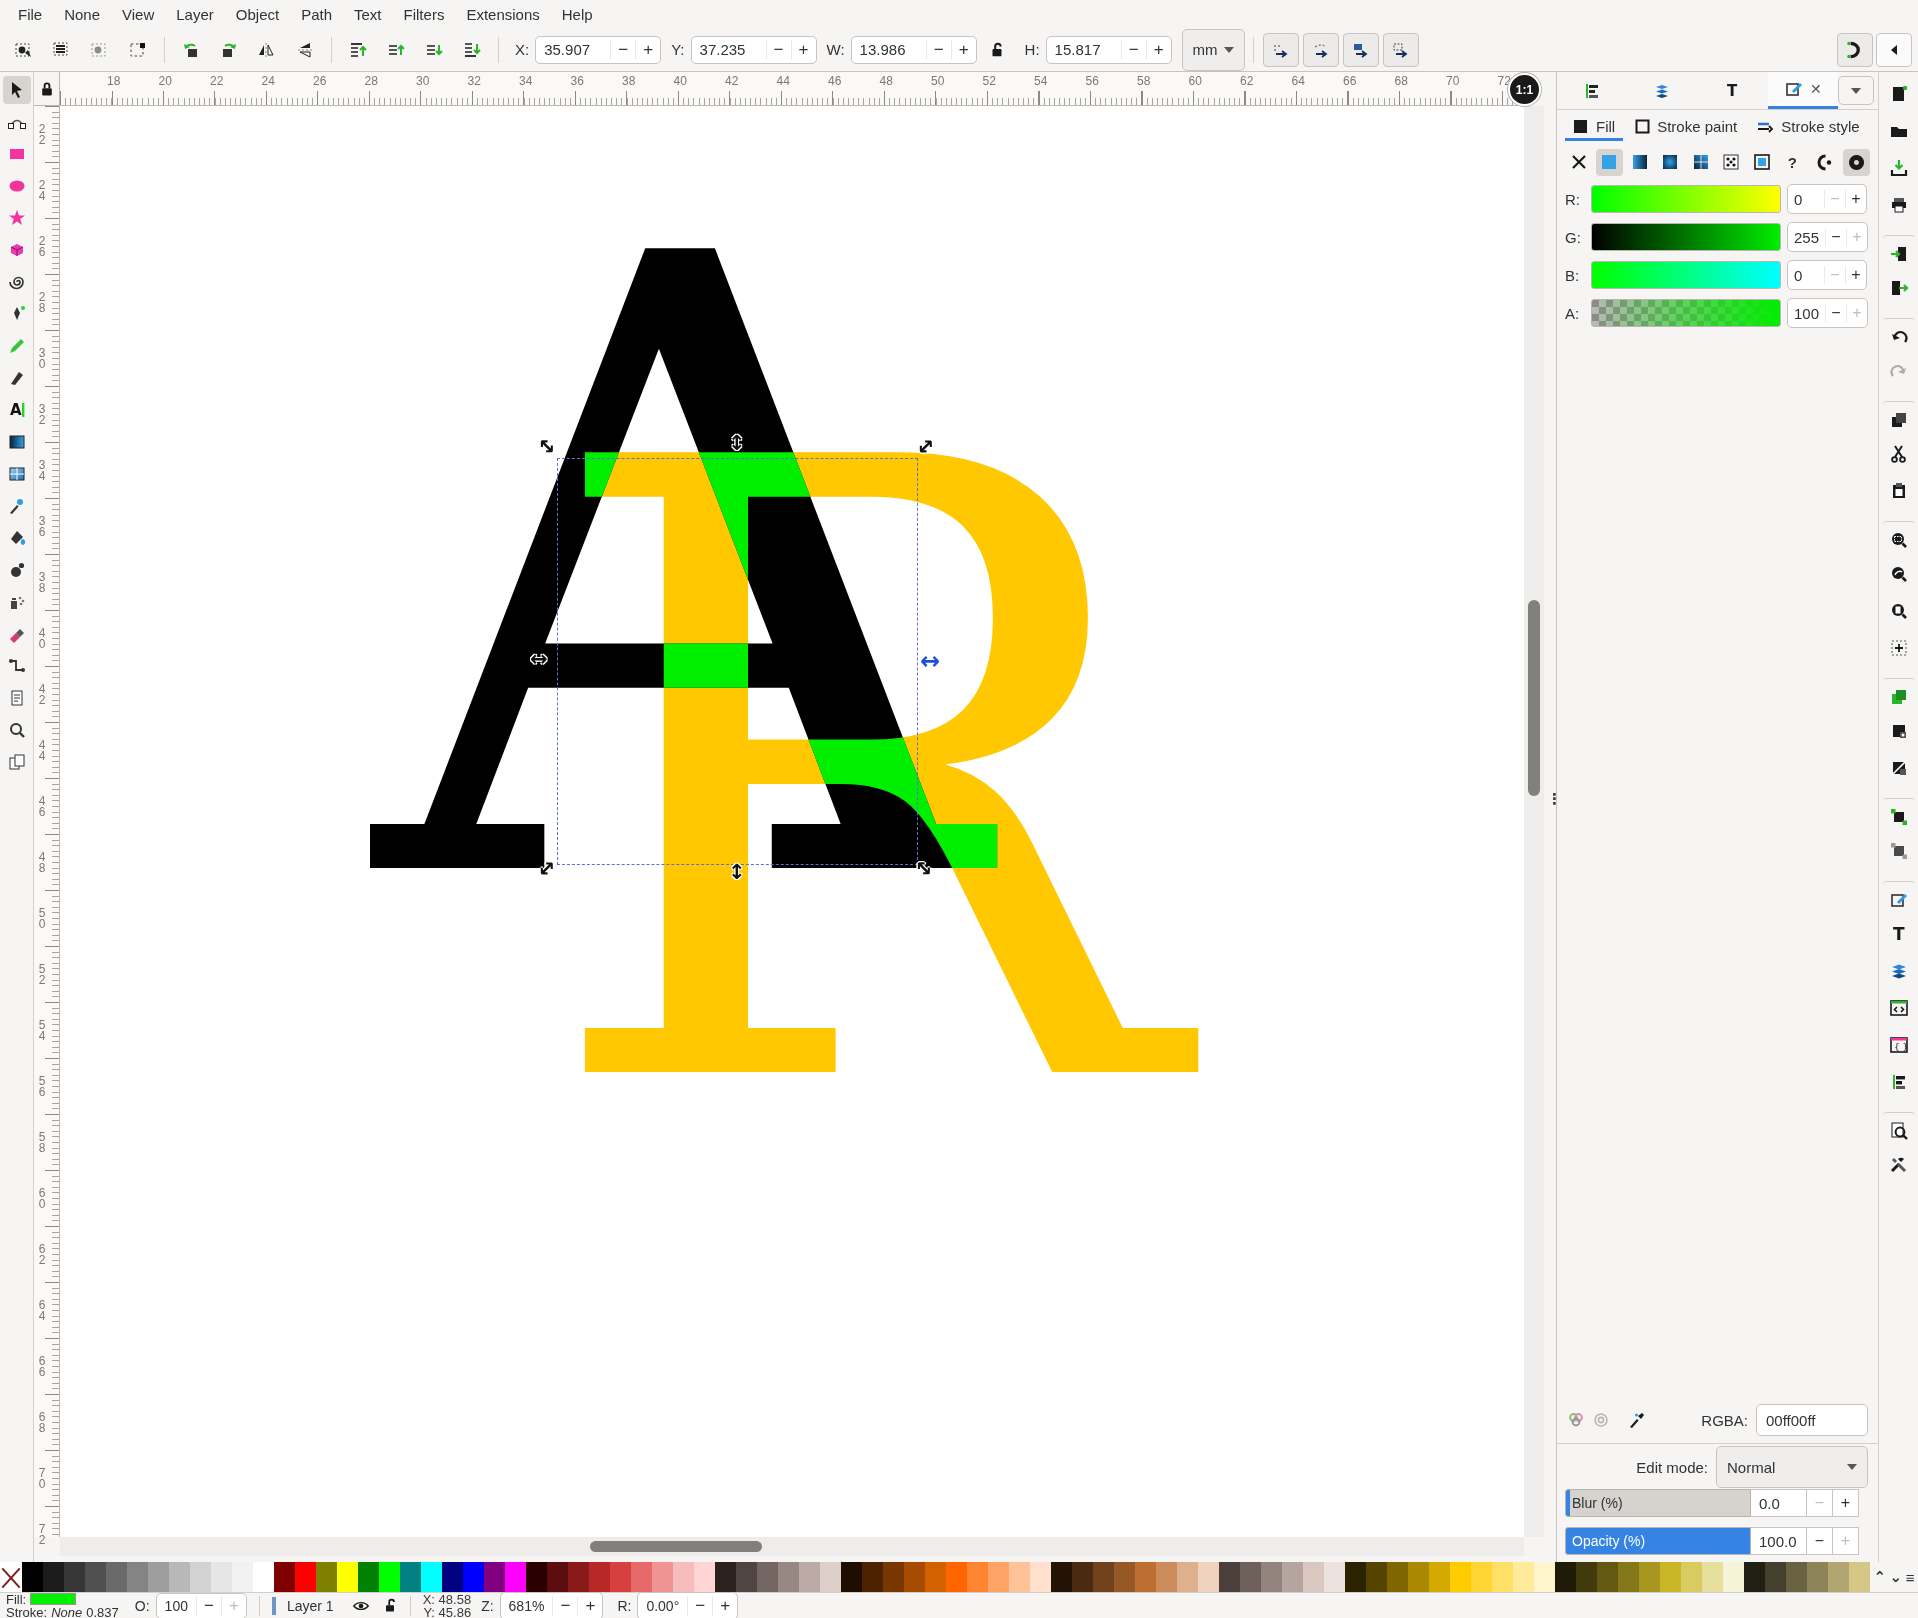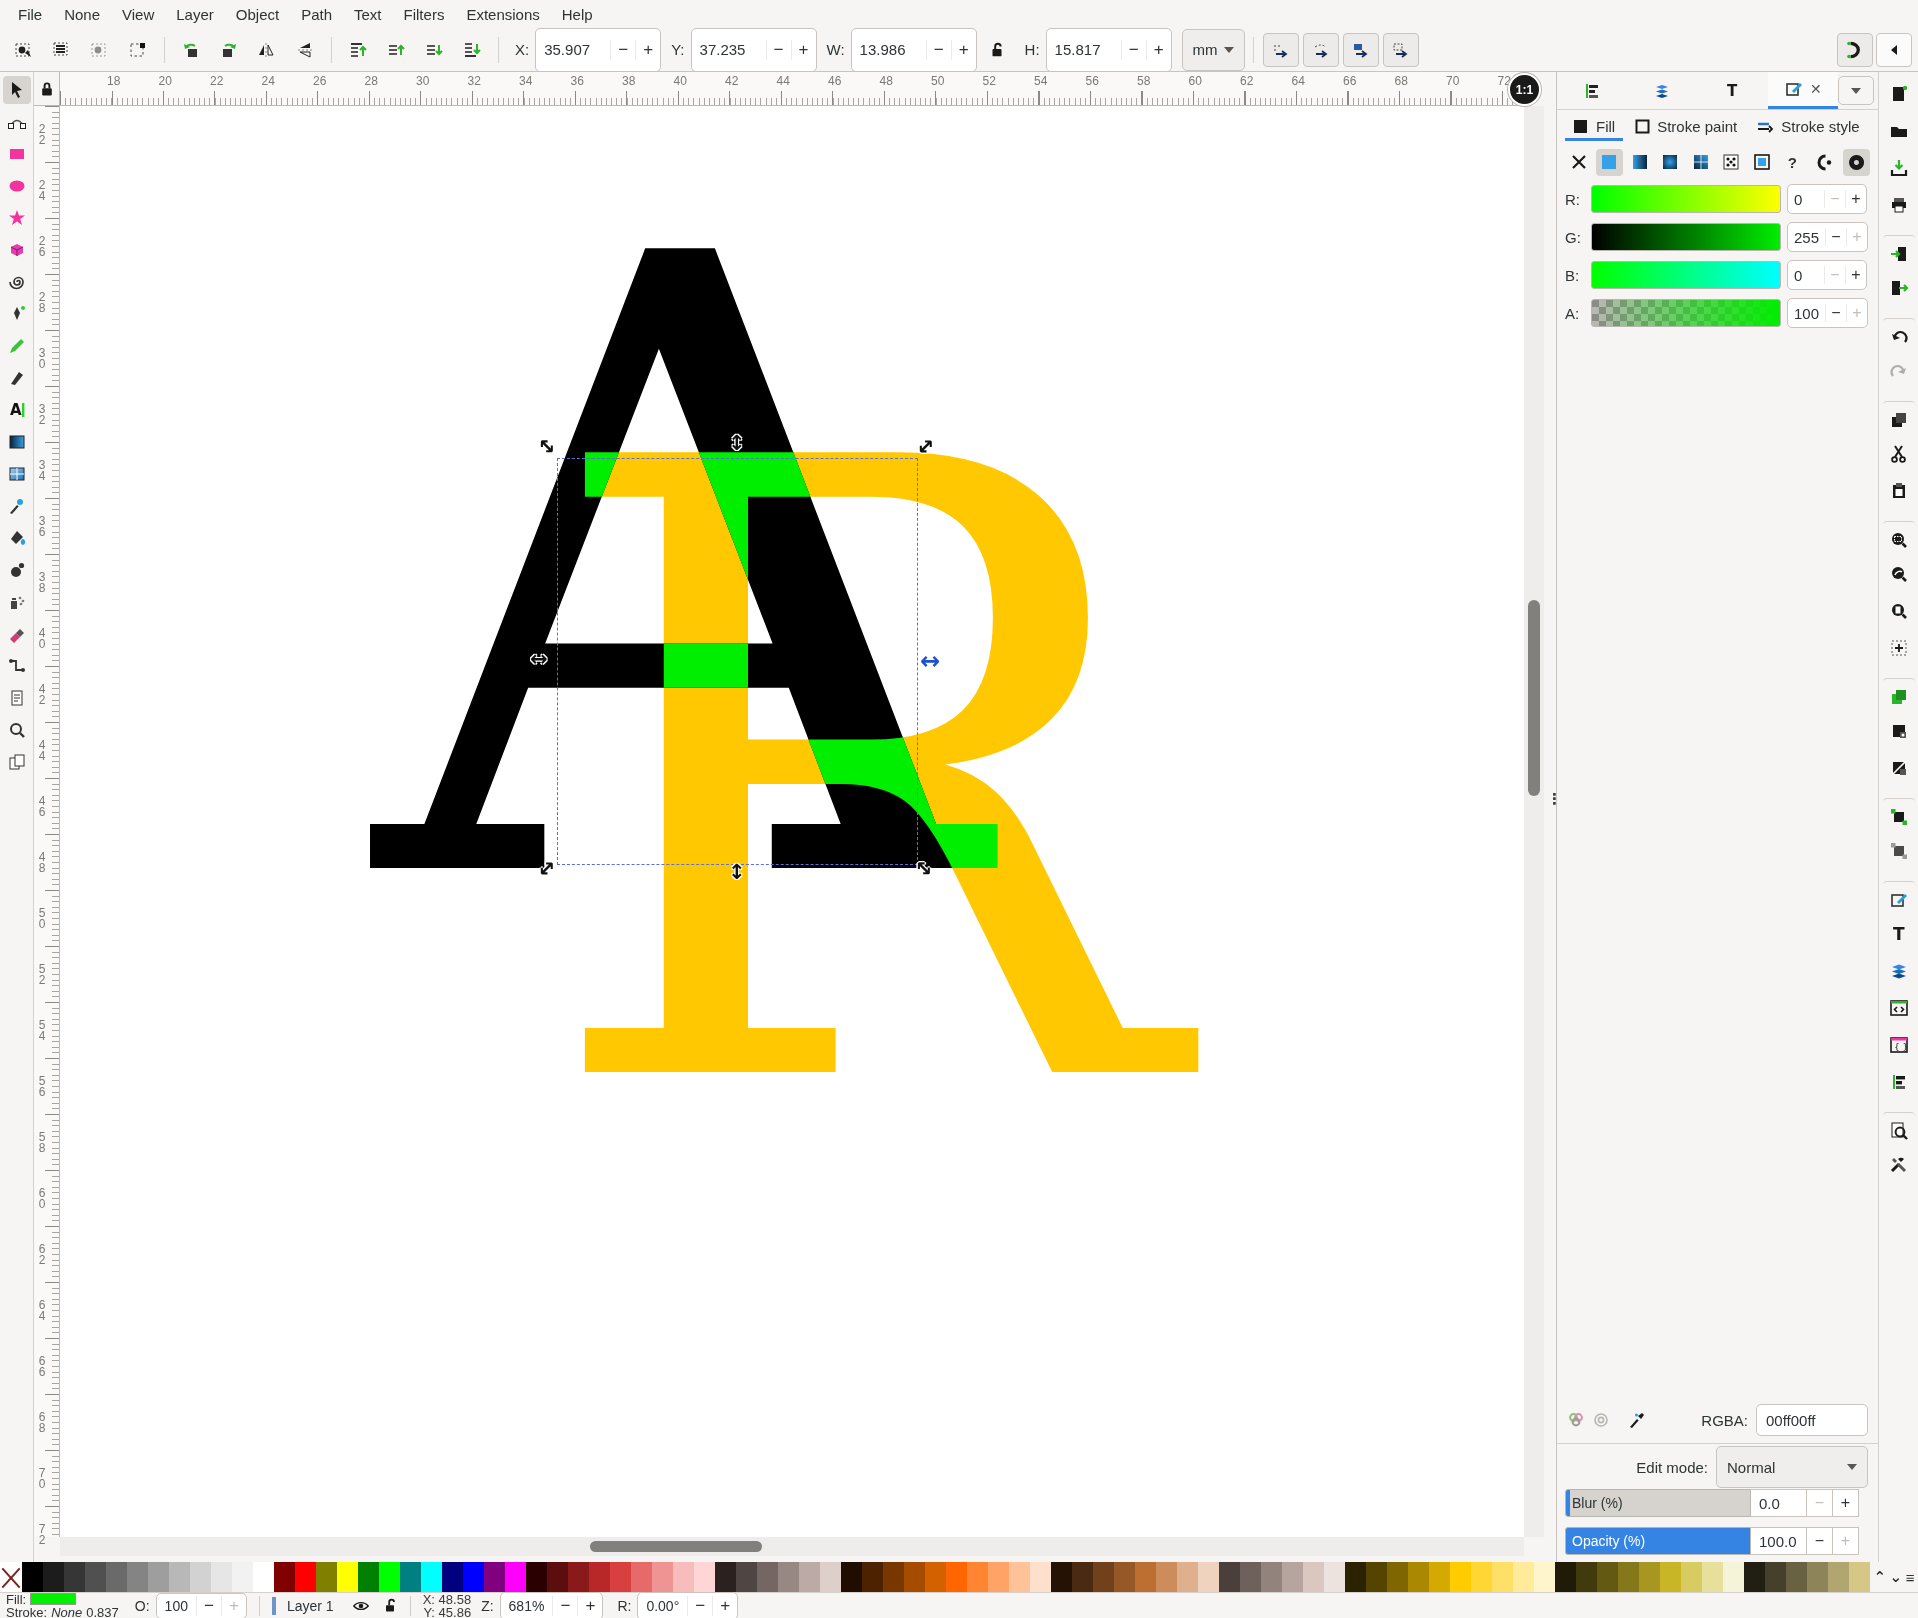--- a/index.html
+++ b/index.html
@@ -9,21 +9,21 @@
 
 
 #menubar { position:absolute; left:0; top:0; width:1918px; height:28px; background:#f6f5f4; display:flex; align-items:center; padding-left:8px; gap:2px; }
 .menu-item { padding:3px 10px; border-radius:4px; cursor:default; }
 
 
 #toolbar { position:absolute; left:0; top:28px; width:1918px; height:44px; background:#f6f5f4; border-bottom:1px solid #c9c4bf; display:flex; align-items:center; padding:0 6px; gap:2px; }
 .tbtn { width:36px; height:34px; display:flex; align-items:center; justify-content:center; border-radius:4px; }
 .tbtn.framed { border:1px solid #c9c4bf; background:#edebe9; margin:0 1px; }
 .tsep { width:1px; height:26px; background:#d5d0cb; margin:0 6px; }
-.spin { display:inline-flex; align-items:center; background:#fff; border:1px solid #c9c4bf; border-radius:5px; height:44px; overflow:hidden; }
+.spin { display:inline-flex; align-items:center; background:#fff; border:1px solid #c9c4bf; border-radius:5px; height:28px; overflow:hidden; }
 .spin .val { padding:0 8px; min-width:74px; }
 .sbtn { width:25px; text-align:center; color:#2e3436; font-size:17px; user-select:none; border-left:1px solid #eceae8; }
 .sbtn.dis { color:#c2bdb8; }
 .coordlbl { margin:0 4px 0 8px; color:#2e3436; }
 .unitbox, .ddbox { display:inline-flex; align-items:center; gap:6px; background:#f0eeec; border:1px solid #c9c4bf; border-radius:5px; height:42px; padding:0 10px; }
 .caret { width:0; height:0; border-left:5px solid transparent; border-right:5px solid transparent; border-top:6px solid #5a5550; }
 
 
 #toolbox { position:absolute; left:0; top:72px; width:34px; height:1490px; background:#f6f5f4; border-right:1px solid #d5d0cb; display:flex; flex-direction:column; align-items:center; padding-top:4px; }
 .tool { width:28px; height:28px; display:flex; align-items:center; justify-content:center; border-radius:4px; margin-bottom:4px; }

